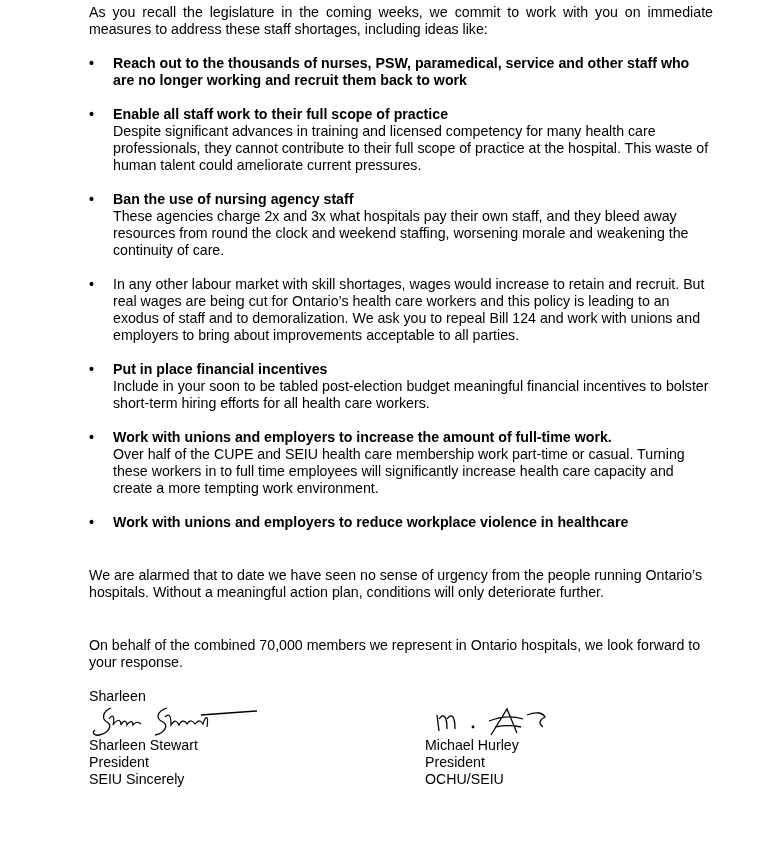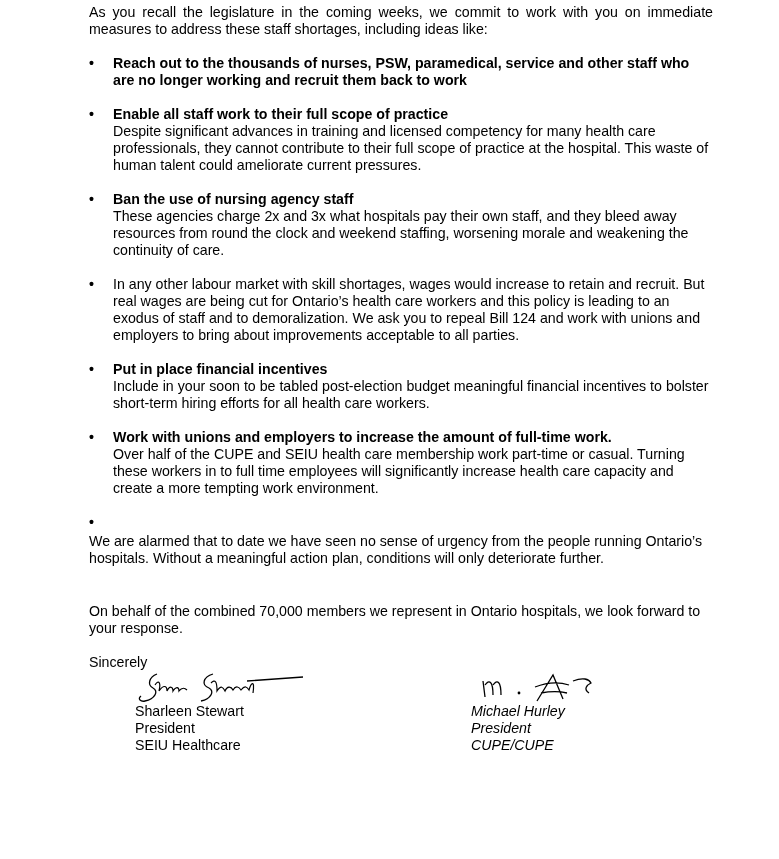--- a/index.html
+++ b/index.html
@@ -56,24 +56,23 @@
     .closing {
       margin: 0;
     }
     .signatures {
       position: relative;
       height: 100px;
     }
     .sig-block {
       position: absolute;
       top: 0;
-      margin-left: 46px;
     }
     .sig-block.left { left: 0; }
-    .sig-block.right { left: 336px; top: 17px; font-style: italic; }
+    .sig-block.right { left: 336px; top: 17px; }
     .sig-svg {
       display: block;
       height: 32px;
     }
     .sig-line {
       display: block;
       white-space: nowrap;
     }
   </style>
 </head>
@@ -107,48 +106,49 @@
       <span class="idea-title">Put in place financial incentives</span>
       <span class="idea-body">Include in your soon to be tabled post-election budget meaningful financial incentives to bolster short-term hiring efforts for all health care workers.</span>
     </li>
     <li>
       <span class="bullet">•</span>
       <span class="idea-title">Work with unions and employers to increase the amount of full-time work.</span>
       <span class="idea-body">Over half of the CUPE and SEIU health care membership work part-time or casual. Turning these workers in to full time employees will significantly increase health care capacity and create a more tempting work environment.</span>
     </li>
     <li>
       <span class="bullet">•</span>
+      <span class="idea-title">Work with unions and employers to reduce workplace violence in healthcare</span>
     </li>
   </ul>
 
   <p class="para left">We are alarmed that to date we have seen no sense of urgency from the people running Ontario’s hospitals. Without a meaningful action plan, conditions will only deteriorate further.</p>
   <p class="para left">On behalf of the combined 70,000 members we represent in Ontario hospitals, we look forward to your response.</p>
 
-  <p class="closing">Sincerely</p>
+  <p class="closing">Sharleen</p>
 
   <div class="signatures">
     <div class="sig-block left">
       <svg class="sig-svg" width="175" height="32" viewBox="0 0 175 32">
         <path d="M22 3 C14 6, 12 14, 18 17 C24 20, 20 28, 10 30 C6 31, 2 28, 6 25" fill="none" stroke="#000" stroke-width="1.3"></path>
         <path d="M20 14 C24 8, 26 12, 24 20 C28 14, 32 14, 32 20 C35 14, 38 16, 38 20 C41 15, 44 16, 44 20 C47 16, 50 17, 52 19" fill="none" stroke="#000" stroke-width="1.2"></path>
         <path d="M78 3 C68 6, 66 14, 74 17 C80 20, 76 28, 66 30" fill="none" stroke="#000" stroke-width="1.3"></path>
         <path d="M76 12 C80 8, 82 10, 82 20 C86 14, 88 16, 90 20 C92 15, 96 15, 98 19 C101 14, 104 16, 106 19 C110 14, 112 16, 114 19 C116 12, 120 8, 118 22" fill="none" stroke="#000" stroke-width="1.2"></path>
         <path d="M112 10 L168 6" fill="none" stroke="#000" stroke-width="1.4"></path>
       </svg>
       <span class="sig-line">Sharleen Stewart</span>
       <span class="sig-line">President</span>
-      <span class="sig-line">SEIU Healthcare</span>
+      <span class="sig-line">SEIU Sincerely</span>
     </div>
 
     <div class="sig-block right">
       <svg class="sig-svg" width="140" height="32" viewBox="0 0 140 32" style="margin-top:-17px;">
         <path d="M12 10 L14 26 M14 14 C18 8, 22 10, 22 24 M22 14 C26 8, 30 10, 30 24" fill="none" stroke="#000" stroke-width="1.3"></path>
         <circle cx="48" cy="22" r="1.4" fill="#000"></circle>
         <path d="M66 30 L82 4 L92 28 M64 16 C74 12, 86 10, 98 14 M70 22 C80 20, 88 20, 96 22" fill="none" stroke="#000" stroke-width="1.3"></path>
         <path d="M102 10 C112 6, 118 8, 120 12 C116 14, 112 18, 118 22" fill="none" stroke="#000" stroke-width="1.3"></path>
       </svg>
       <span class="sig-line">Michael Hurley</span>
       <span class="sig-line">President</span>
-      <span class="sig-line">CUPE/CUPE</span>
+      <span class="sig-line">OCHU/SEIU</span>
     </div>
   </div>
 
 </div>
 
 </body></html>

